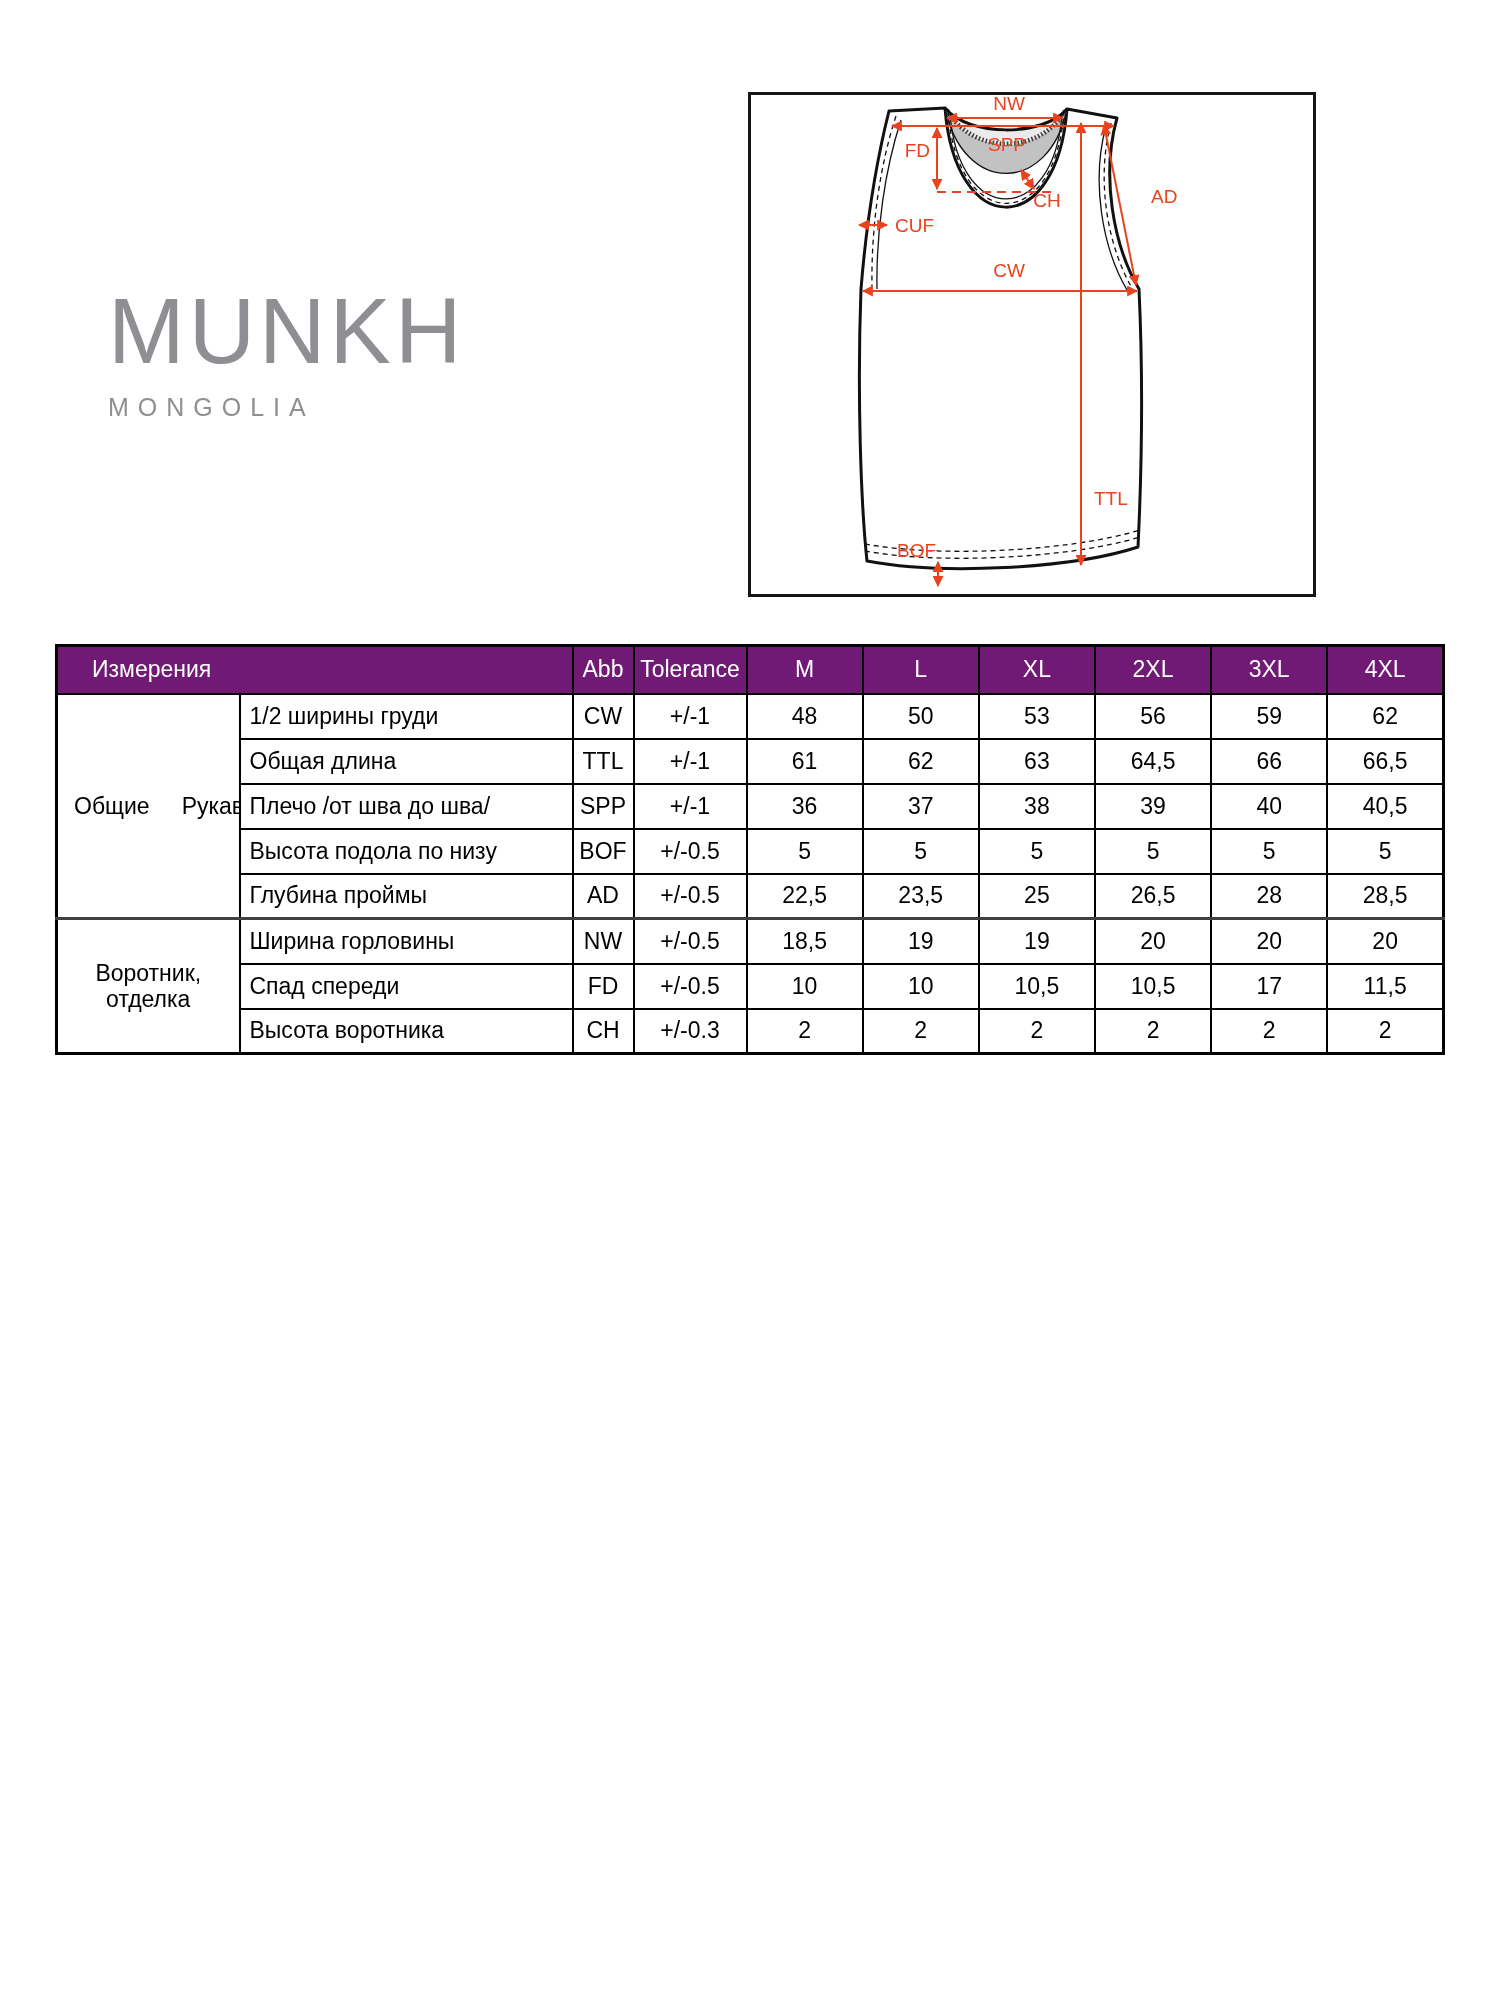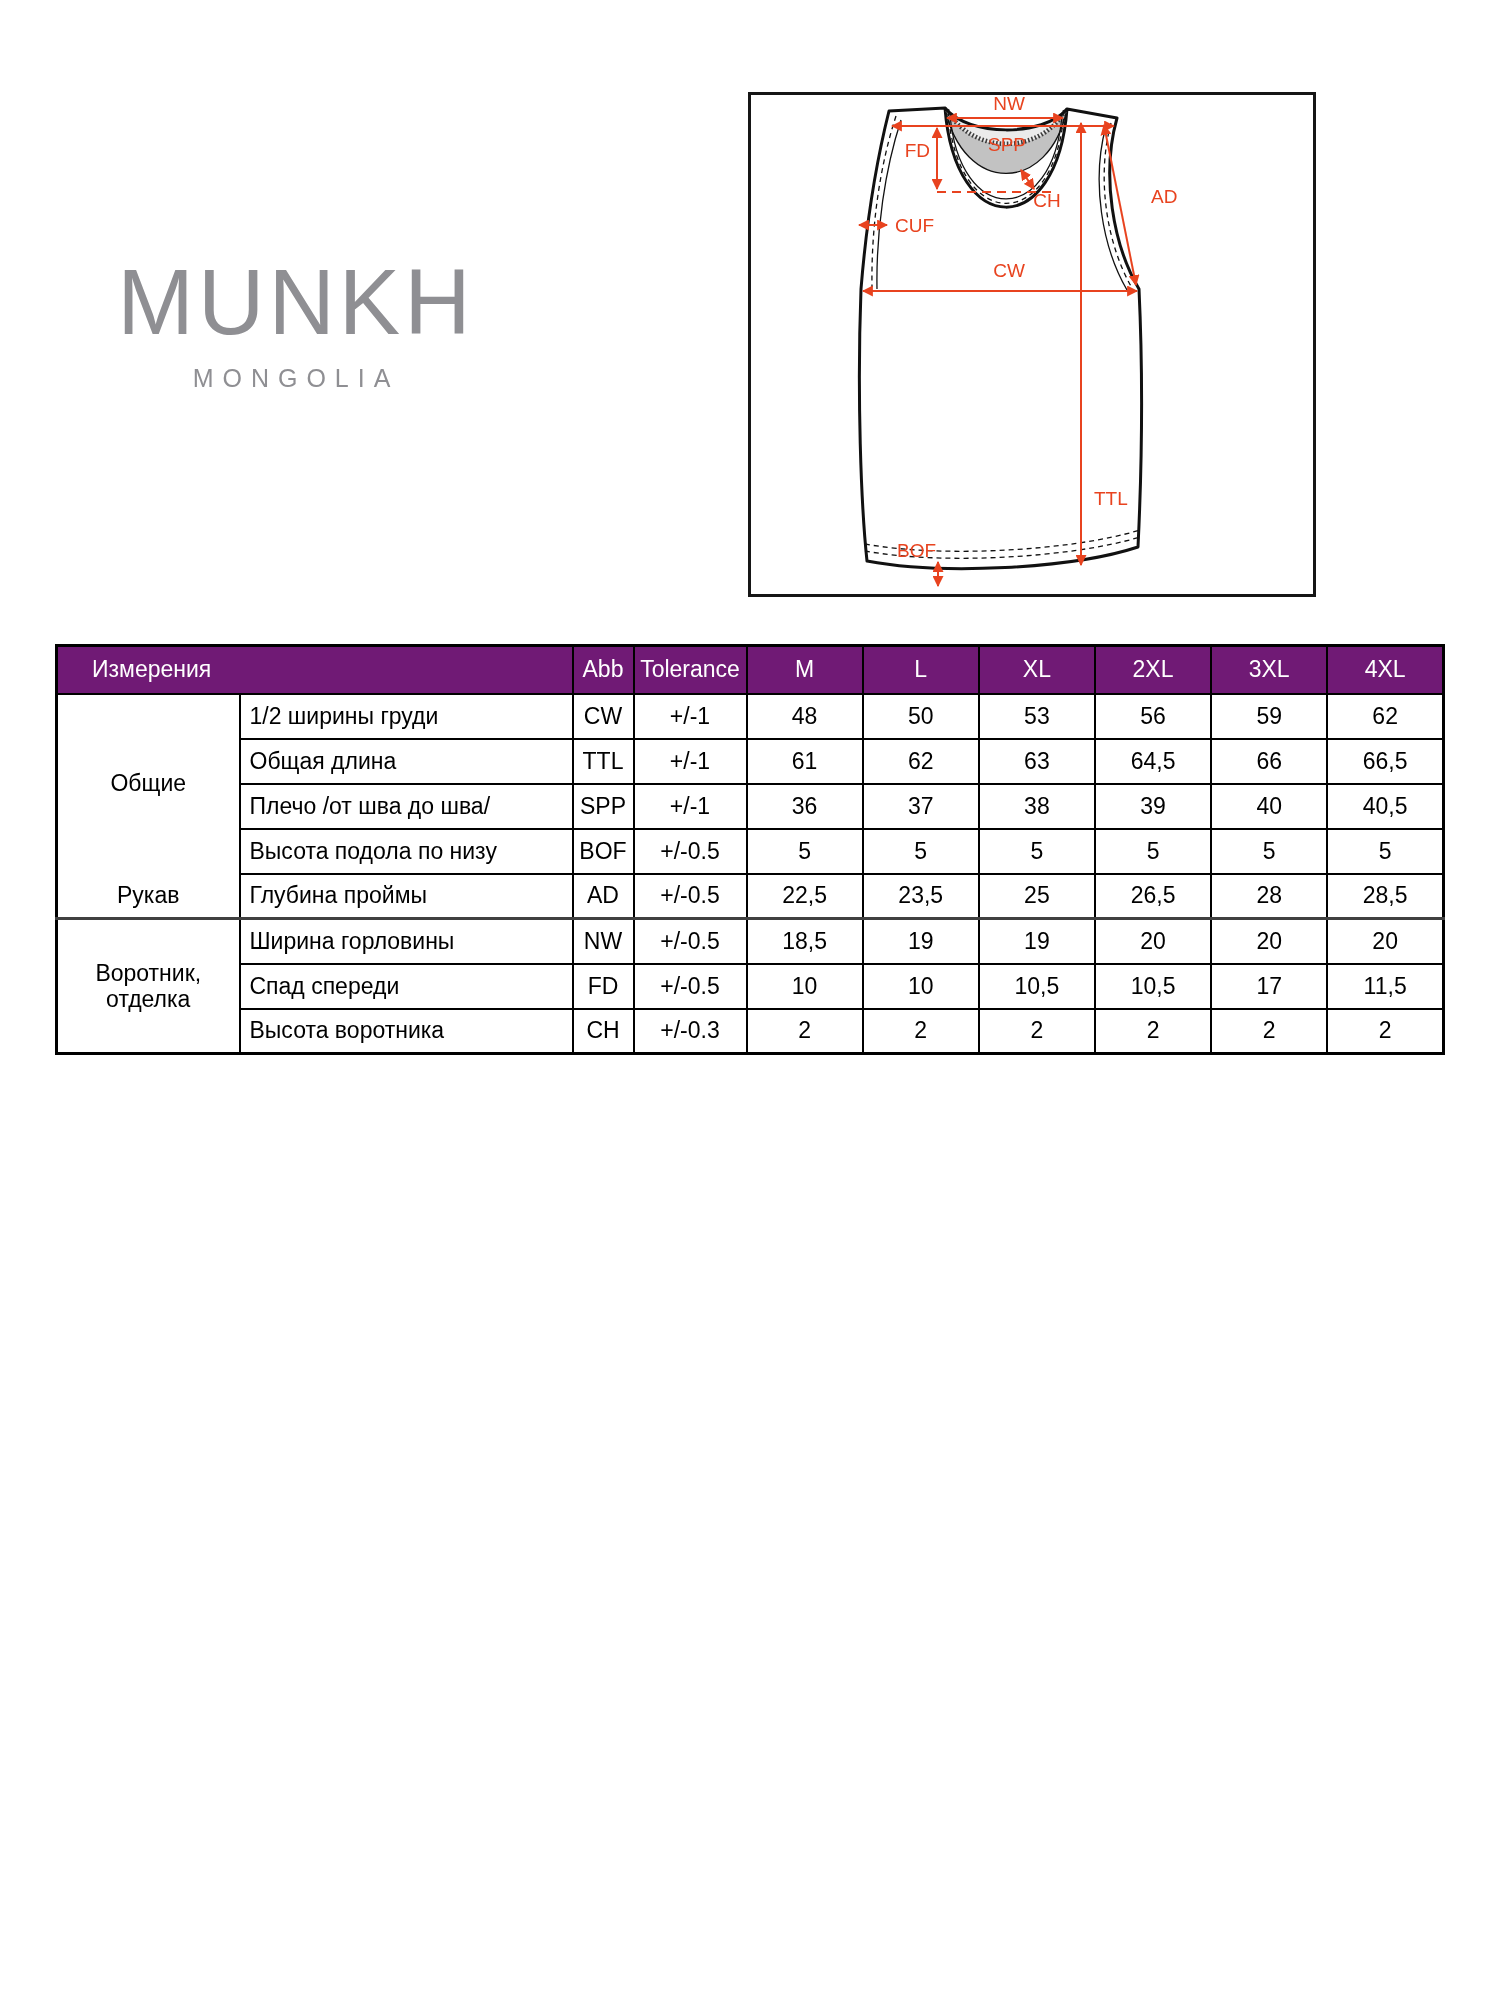--- a/index.html
+++ b/index.html
@@ -7,21 +7,21 @@
   html, body { background: #ffffff; }
   body {
     position: relative;
     width: 1500px; height: 2000px;
     font-family: "Liberation Sans", sans-serif;
     color: #000;
     overflow: hidden;
   }
 
   
-  .logo { position: absolute; left: 108px; top: 256px; width: 376px; text-align: center; color: #8f8f93; }
+  .logo { position: absolute; left: 108px; top: 285px; width: 376px; text-align: left; color: #8f8f93; }
   .logo-brand { font-size: 92px; line-height: 1.0; letter-spacing: 4px; font-weight: 400; }
   .logo-sub   { font-size: 25px; letter-spacing: 9px; margin-top: 16px; font-weight: 400; }
 
   
   .diagram-box {
     position: absolute; left: 748px; top: 92px;
     width: 568px; height: 505px;
     border: 3px solid #161616;
     background: #fff;
   }
@@ -51,21 +51,21 @@
   .size-table th, .size-table td { border: 2px solid #000; overflow: hidden; }
   .size-table thead th {
     background: #701a75; color: #fff;
     font-weight: 400; height: 48px; text-align: center;
     border-color: #000;
   }
   .size-table thead th.measure-head { text-align: left; padding-left: 34px; }
   .size-table tbody td { height: 45px; text-align: center; background: #fff; }
   .size-table tbody td.name-cell { text-align: left; padding-left: 9px; }
   .size-table tbody td.group-cell { position: relative; padding: 0; }
-  .group-labels { position: absolute; inset: 0; display: flex; flex-direction: column; }
+  .group-labels { position: absolute; inset: 0; display: flex; flex-direction: row; }
   .group-label { display: flex; align-items: center; justify-content: center; text-align: center; padding: 0 16px; line-height: 1.15; }
   .size-table tbody tr.group-start td { border-top: 3px solid #404040; }
 </style>
 </head>
 <body>
 
 <div class="logo" style="color: rgb(143, 143, 147);">
   <div class="logo-brand">MUNKH</div>
   <div class="logo-sub">MONGOLIA</div>
 </div>

